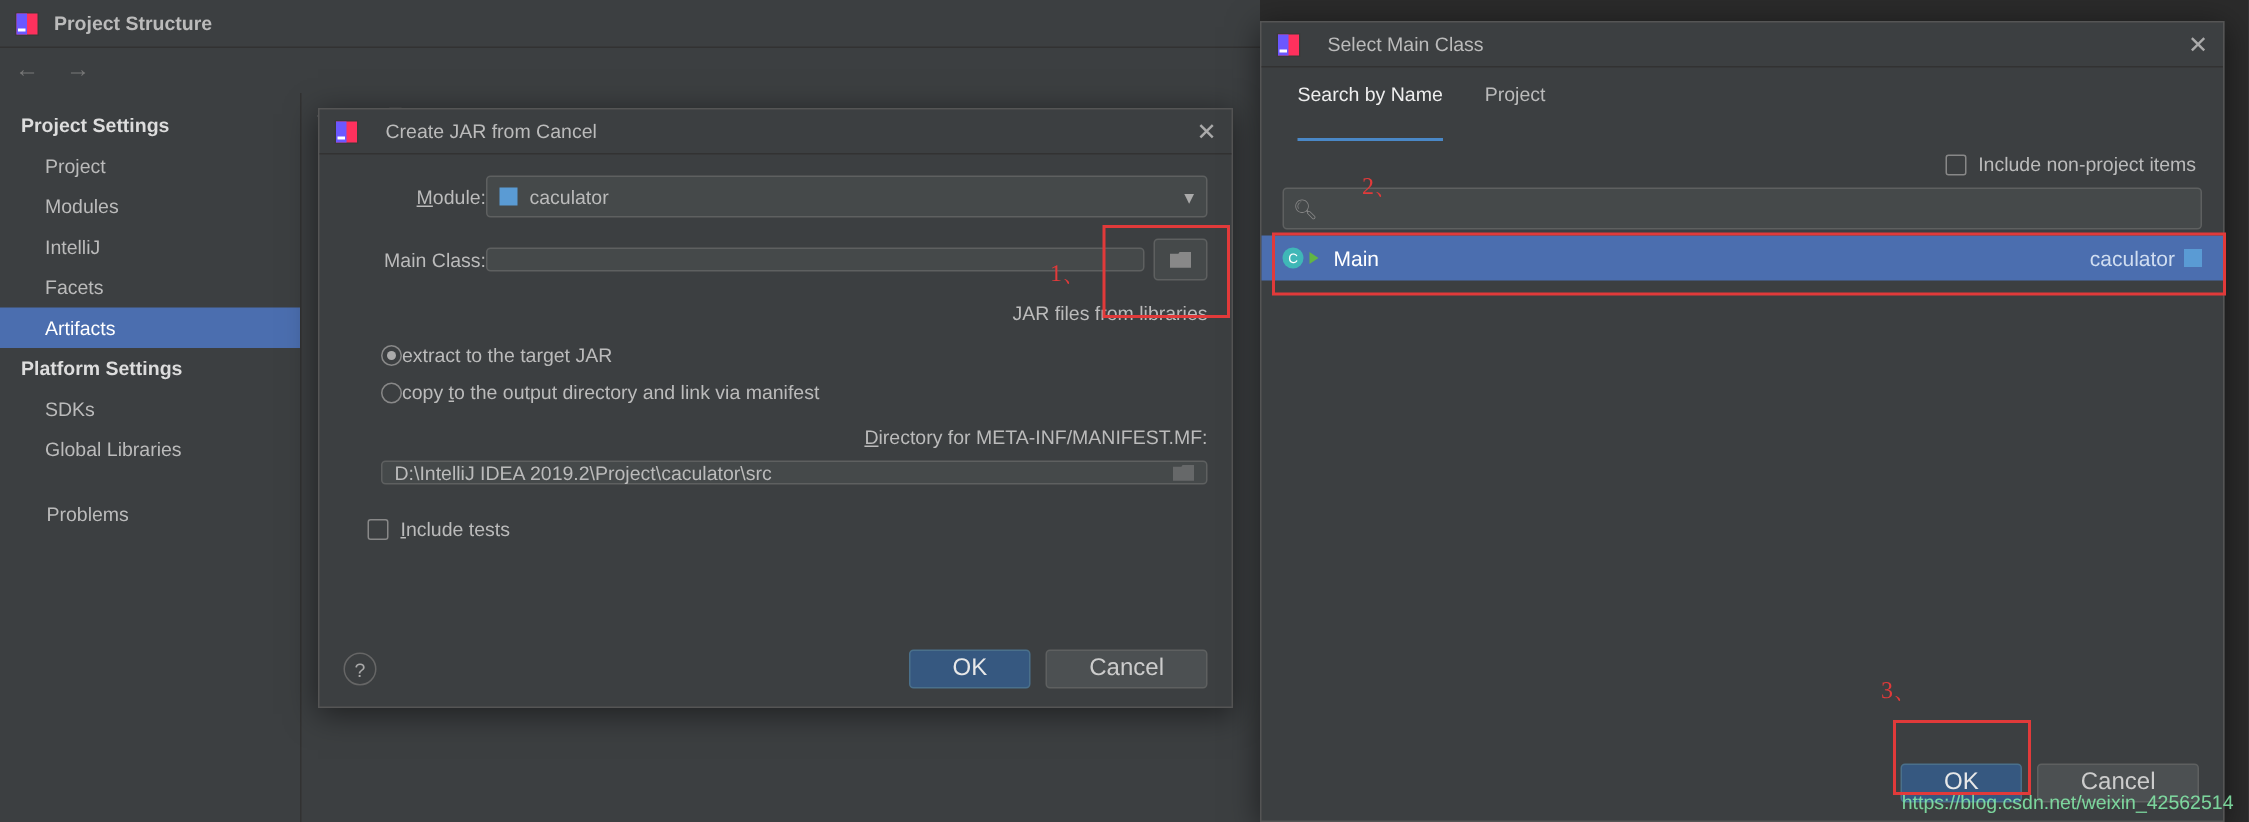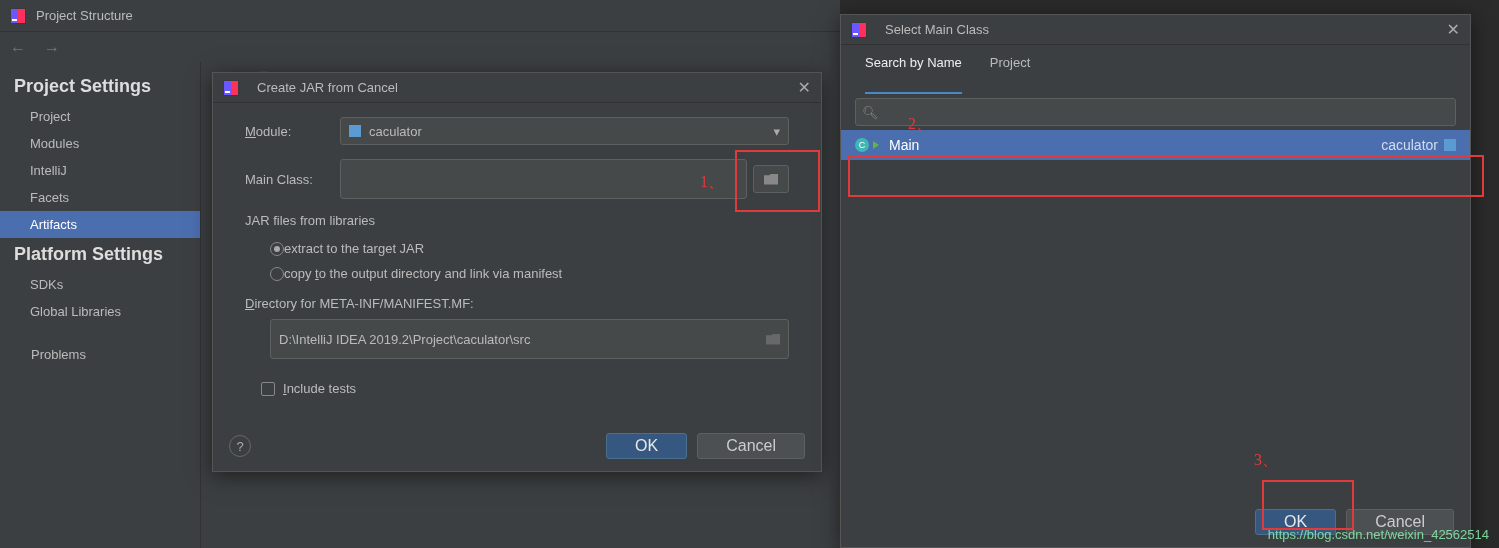--- a/index.html
+++ b/index.html
@@ -2,62 +2,62 @@
 <html><head>
 <meta charset="utf-8">
 <style>
 * { margin: 0; padding: 0; box-sizing: border-box; font-family: "Segoe UI", Arial, sans-serif; }
 body { background: #2b2b2b; color: #bbb; font-size: 13px; width: 1499px; height: 548px; overflow: hidden; position: relative; }
 
 
 .ps-window { position: absolute; top: 0; left: 0; width: 840px; height: 548px; background: #3c3f41; }
 .ps-titlebar { height: 32px; display: flex; align-items: center; padding: 0 10px; background: #3c3f41; border-bottom: 1px solid #323232; }
 .ij-logo { width: 16px; height: 16px; margin-right: 10px; }
-.ps-title { color: #bbb; font-size: 13px; }
+.ps-title { color: #bbb; font-size: 13px; font-weight: bold; }
 .ps-nav { height: 30px; display: flex; align-items: center; padding: 0 10px; gap: 18px; color: #777; }
 .nav-arrow { font-size: 16px; cursor: default; }
 .ps-body { display: flex; height: calc(100% - 62px); }
 .ps-sidebar { width: 200px; background: #3c3f41; padding-top: 8px; }
 .ps-content { flex: 1; background: #3c3f41; border-left: 1px solid #323232; }
 .ps-toolbar { height: 30px; display: flex; align-items: center; padding: 0 10px; gap: 14px; color: #aaa; }
 .tool-plus { font-size: 18px; color: #aaa; cursor: pointer; }
 .tool-minus, .tool-copy { font-size: 16px; color: #666; }
 
-.sect-header { color: #ddd; font-weight: bold; padding: 6px 14px; font-size: 18px; }
+.sect-header { color: #ddd; font-weight: bold; padding: 6px 14px; font-size: 13px; }
 .sect-item { padding: 6px 14px 6px 30px; color: #bbb; cursor: pointer; }
 .sect-item.selected { background: #4b6eaf; color: #fff; }
 
 
 .jar-dialog { position: absolute; top: 72px; left: 212px; width: 610px; height: 400px; background: #3c3f41; border: 1px solid #555; box-shadow: 0 4px 20px rgba(0,0,0,0.5); }
 .dlg-titlebar { height: 30px; display: flex; align-items: center; padding: 0 10px; border-bottom: 1px solid #323232; }
 .dlg-title { color: #bbb; margin-left: 8px; }
 .dlg-close { margin-left: auto; color: #aaa; font-size: 16px; cursor: pointer; }
-.dlg-body { padding: 14px 32px; }
+.dlg-body { padding: 14px 16px; text-align: right; }
 .frow { display: flex; align-items: center; margin-bottom: 14px; }
 .flabel { width: 95px; color: #bbb; }
 .underline { text-decoration: underline; }
 .fdrop { flex: 1; background: #45494a; border: 1px solid #5e6060; height: 28px; display: flex; align-items: center; padding: 0 8px; border-radius: 3px; position: relative; }
 .fdrop .chev { position: absolute; right: 8px; color: #aaa; }
-.finput { flex: 1; background: #45494a; border: 1px solid #5e6060; height: 40px; border-radius: 3px; display: flex; align-items: center; padding: 0 8px; color: #bbb; }
+.finput { flex: 1; background: #45494a; border: 1px solid #5e6060; height: 16px; border-radius: 3px; display: flex; align-items: center; padding: 0 8px; color: #bbb; }
 .browse-btn { width: 36px; height: 28px; margin-left: 6px; background: #45494a; border: 1px solid #5e6060; border-radius: 3px; display: flex; align-items: center; justify-content: center; cursor: pointer; }
 .folder-ico { width: 14px; height: 11px; background: #888; clip-path: polygon(0 15%, 40% 15%, 48% 0, 100% 0, 100% 100%, 0 100%); }
 .fsection { color: #bbb; margin: 10px 0 8px 0; }
 .radio-row { display: flex; align-items: center; padding: 5px 0 5px 25px; gap: 0; }
 .radio { width: 14px; height: 14px; border: 1px solid #888; border-radius: 50%; display: flex; align-items: center; justify-content: center; }
 .radio.checked::after { content: ""; width: 6px; height: 6px; background: #aaa; border-radius: 50%; }
 .chk-row { display: flex; align-items: center; padding: 8px 0 0 16px; gap: 8px; }
 .chk { width: 14px; height: 14px; border: 1px solid #888; border-radius: 2px; }
 .dlg-footer { display: flex; align-items: center; padding: 12px 16px; gap: 10px; position: absolute; bottom: 0; right: 0; left: 0; }
 .help-btn { width: 22px; height: 22px; border: 1px solid #666; border-radius: 50%; color: #aaa; display: flex; align-items: center; justify-content: center; font-size: 13px; }
 .spacer { flex: 1; }
 .btn { height: 26px; padding: 0 28px; border-radius: 3px; border: 1px solid #5e6060; background: #4c5052; color: #ccc; cursor: pointer; font-size: 16px; }
 .btn.primary { background: #365880; border-color: #4a708b; color: #e8e8e8; }
 
 
-.smc-dialog { position: absolute; top: 14px; left: 840px; right: 28px; height: 534px; background: #3c3f41; border: 1px solid #555; box-shadow: 0 4px 20px rgba(0,0,0,0.5); }
+.smc-dialog { position: absolute; top: 14px; left: 840px; right: 16px; height: 534px; background: #3c3f41; border: 1px solid #555; box-shadow: 0 4px 20px rgba(0,0,0,0.5); }
 .smc-tabs { display: flex; gap: 28px; padding: 10px 24px 0 24px; }
 .tab { padding-bottom: 22px; color: #bbb; cursor: pointer; }
 .tab.active { color: #eee; border-bottom: 2px solid #4a88c7; }
 .smc-opts { display: flex; justify-content: flex-end; padding: 8px 18px 4px 18px; }
 .smc-opts .chk-row { padding: 0; }
 .smc-search { margin: 4px 14px; height: 28px; background: #45494a; border: 1px solid #5e6060; border-radius: 3px; display: flex; align-items: center; padding: 0 6px; }
 .search-ico { color: #888; margin-right: 6px; }
 .smc-list { padding: 0; }
 .smc-item { height: 30px; display: flex; align-items: center; background: #4b6eaf; color: #fff; padding: 0 14px; font-family: Consolas, monospace; font-size: 14px; }
 .class-ico { width: 14px; height: 14px; background: #3fb7b7; border-radius: 50%; margin-right: 4px; display: flex; align-items: center; justify-content: center; font-size: 9px; color: #fff; }
@@ -179,20 +179,26 @@
         <rect x="1" y="1" width="7" height="14" fill="#6b57ff"></rect>
         <rect x="2" y="11" width="5" height="2" fill="#fff"></rect>
       </svg>
     <span class="dlg-title">Select Main Class</span>
     <span class="dlg-close">✕</span>
   </div>
   <div class="smc-tabs">
     <div class="tab active">Search by Name</div>
     <div class="tab">Project</div>
   </div>
+  <div class="smc-opts">
+    <div class="chk-row">
+      <span class="chk"></span>
+      <span>Include non-project items</span>
+    </div>
+  </div>
   <div class="smc-search">
     <span class="search-ico">🔍︎</span>
     <span></span>
   </div>
   <div class="smc-list">
     <div class="smc-item">
       <span class="class-ico">C</span>
       <span class="run-ico"></span>
       <span>Main</span>
       <span class="mod">

